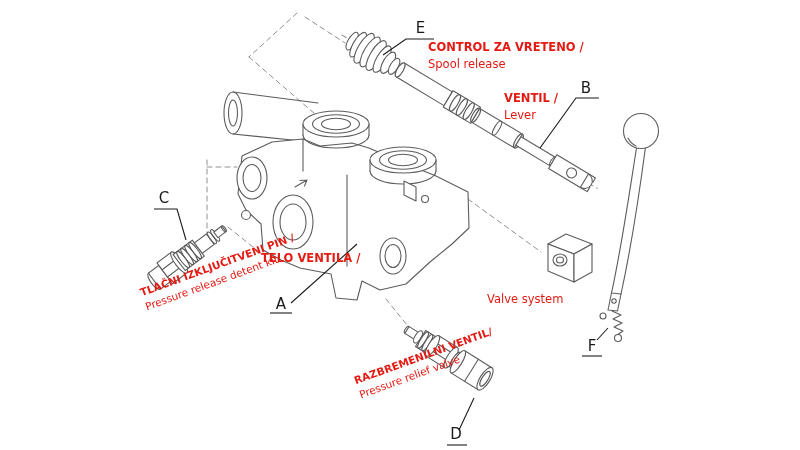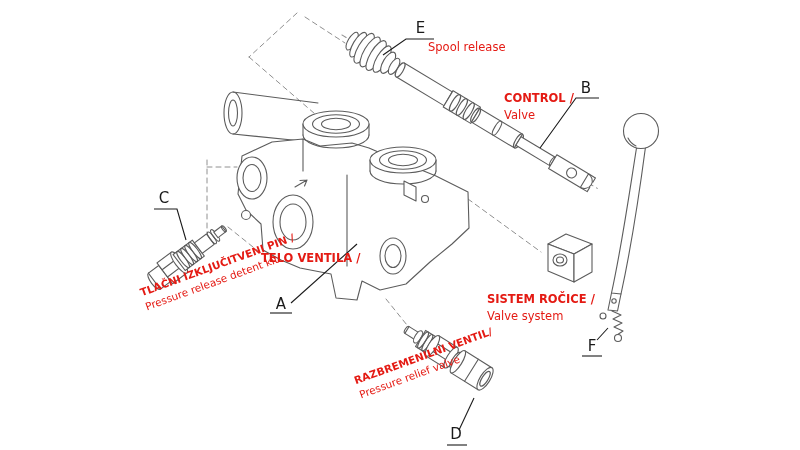--- a/index.html
+++ b/index.html
@@ -183,39 +183,39 @@
   </svg>
 
   <div class="letter" style="left:407px;top:20px;width:27px">E</div>
   <div class="letter" style="left:573px;top:80px;width:26px">B</div>
   <div class="letter" style="left:151px;top:190px;width:26px">C</div>
   <div class="letter" style="left:268px;top:296px;width:26px">A</div>
   <div class="letter" style="left:581px;top:338px;width:22px">F</div>
   <div class="letter" style="left:445px;top:426px;width:22px">D</div>
 
   <div class="red" style="left:428px;top:39px">
+    <div class="l1">CONTROL ZA VRETENO /</div>
     <div class="l2">Spool release</div>
   </div>
 
   <div class="red" style="left:504px;top:90px">
-    <div class="l1">CONTROL /</div>
-    <div class="l2">Valve</div>
+    <div class="l1">VENTIL /</div>
+    <div class="l2">Lever</div>
   </div>
 
   <div class="red rot" style="left:138px;top:286px;transform:rotate(-20deg)">
     <div class="l1">TLAČNI IZKLJUČITVENI PIN /</div>
     <div class="l2">Pressure release detent kit</div>
   </div>
 
   <div class="red" style="left:261px;top:250px">
     <div class="l1">TELO VENTILA /</div>
   </div>
 
   <div class="red" style="left:487px;top:291px">
-    <div class="l1">SISTEM ROČICE /</div>
     <div class="l2">Valve system</div>
   </div>
 
   <div class="red rot" style="left:352px;top:374px;transform:rotate(-20deg)">
     <div class="l1">RAZBREMENILNI VENTIL/</div>
     <div class="l2">Pressure relief valve</div>
   </div>
 
 </div>
 

